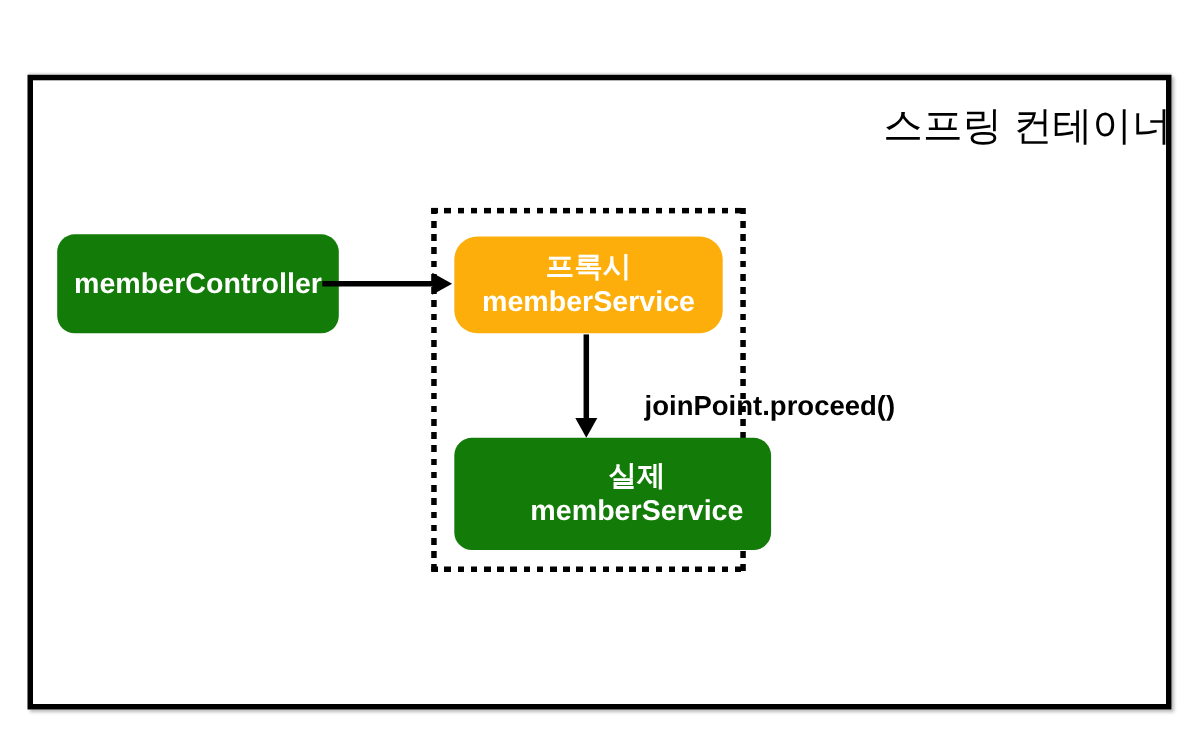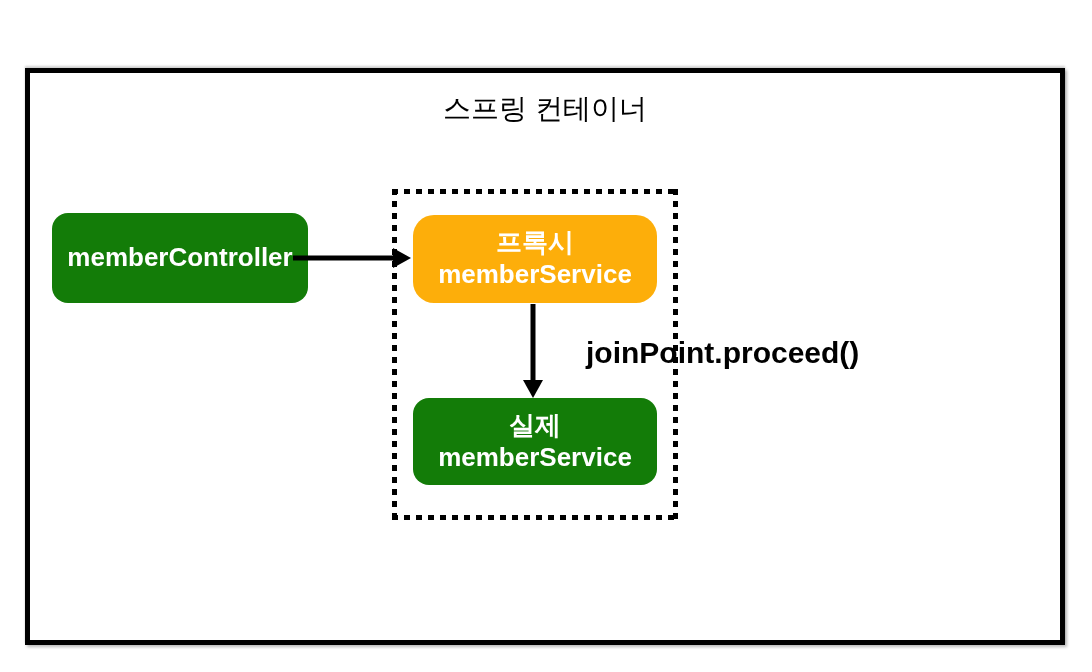--- a/index.html
+++ b/index.html
@@ -24,58 +24,58 @@
     position: absolute; left: 25px; top: 68px;
     width: 1030px; height: 567px;
     border: 5px solid #000000;
     background: #FFFFFF;
     box-shadow: 2px 2px 3px rgba(0,0,0,0.28), 0 -2px 2px rgba(0,0,0,0.18);
   }
 
   .container-title {
     position: absolute; left: 25px; top: 90px;
     width: 1040px;
-    text-align: center;
-    font-size: 28px; font-weight: 400; color: #000000;
+    text-align: right;
+    font-size: 36px; font-weight: 400; color: #000000;
     white-space: nowrap;
   }
 
   .node {
     position: absolute;
     display: flex; flex-direction: column;
     align-items: center; justify-content: center;
     border-radius: 16px;
     color: #FFFFFF; font-weight: 700; font-size: 26px;
     line-height: 1.22;
     text-align: center;
   }
   .node-controller { left: 52px;  top: 213px; width: 256px; height: 90px; }
   .node-proxy      { left: 413px; top: 215px; width: 244px; height: 88px; border-radius: 21px; }
-  .node-real       { left: 413px; top: 398px; width: 244px; height: 87px; }
+  .node-real       { left: 413px; top: 398px; width: 244px; height: 102px; padding-left: 44px; }
 
   .dotted-frame {
     position: absolute; left: 392px; top: 189px;
     width: 286px; height: 331px;
     background-image:
       repeating-linear-gradient(to right,  #000 0 6px, transparent 6px 12px),
       repeating-linear-gradient(to right,  #000 0 6px, transparent 6px 12px),
       repeating-linear-gradient(to bottom, #000 0 6px, transparent 6px 12px),
       repeating-linear-gradient(to bottom, #000 0 6px, transparent 6px 12px);
     background-size: 100% 5px, 100% 5px, 5px 100%, 5px 100%;
     background-position: 0 0, 0 100%, 0 0, 100% 0;
     background-repeat: no-repeat;
   }
 
   .arrow { position: absolute; overflow: visible; }
   .arrow-h { left: 293px; top: 244px; }
   .arrow-v { left: 519px; top: 304px; }
 
   .edge-label {
-    position: absolute; left: 586px; top: 336px;
-    font-size: 30px; font-weight: 700; color: #000000;
+    position: absolute; left: 586px; top: 355px;
+    font-size: 25px; font-weight: 700; color: #000000;
     white-space: nowrap;
   }
 </style>
 </head>
 <body>
 
 <div class="page">
 
 
   <div class="container-box"></div>

